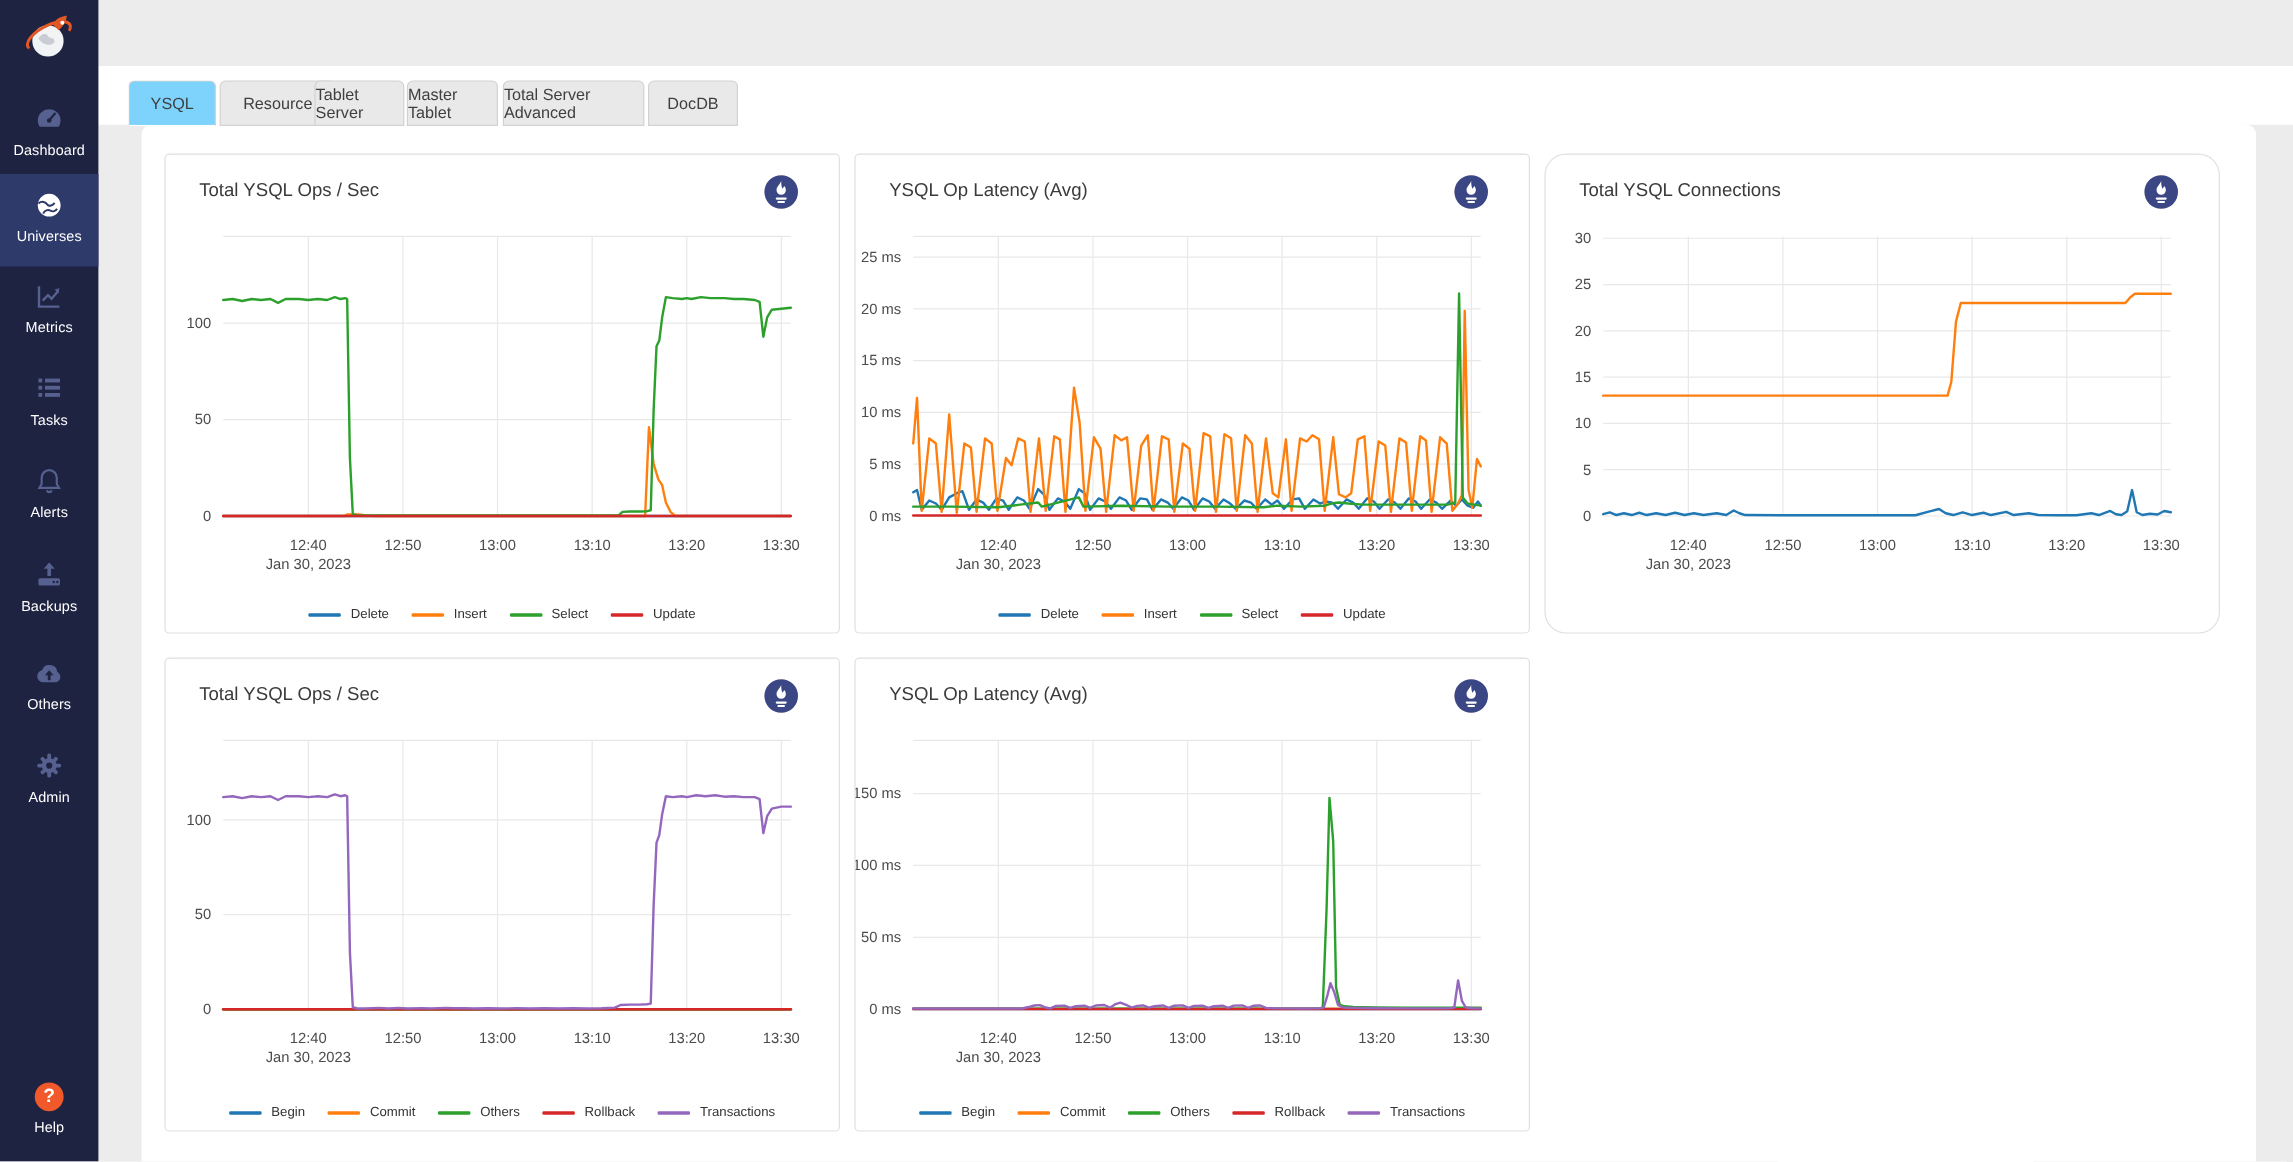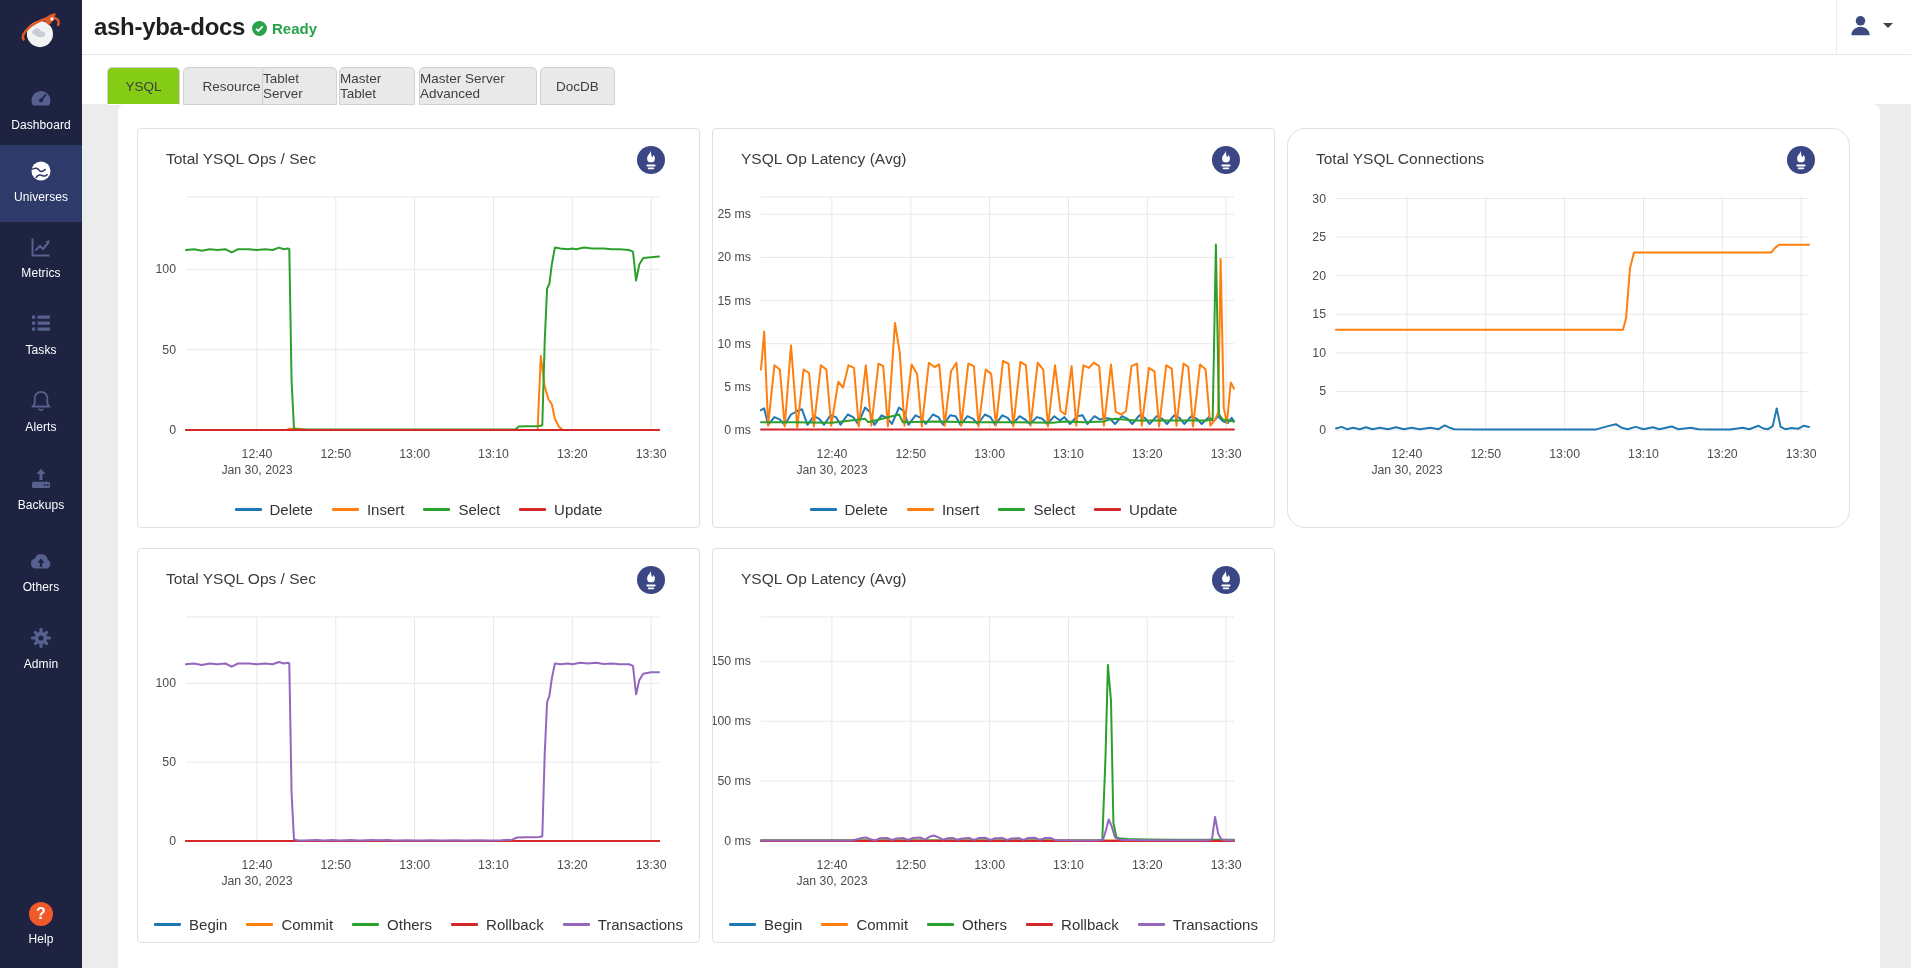--- a/index.html
+++ b/index.html
@@ -18,67 +18,45 @@
   #header { position:absolute; left:82px; top:0; width:1829px; height:55px; background:#ffffff; border-bottom:1px solid #e7e7e7; z-index:4; }
   #page-title { position:absolute; left:12px; top:13px; font-size:24px; font-weight:bold; color:#1f1f1f; letter-spacing:-0.3px; }
   #status-badge { position:absolute; left:170px; top:20px; display:flex; align-items:center; gap:5px; color:#2aa14c; font-size:15px; font-weight:bold; }
   #user-menu { position:absolute; right:18px; top:12px; display:flex; align-items:center; gap:9px; cursor:pointer; }
   #user-divider { position:absolute; right:74px; top:0px; width:1px; height:55px; background:#ededed; }
   .caret-down { width:0; height:0; border-left:5px solid transparent; border-right:5px solid transparent; border-top:5px solid #444; }
 
   
   #tabstrip { position:absolute; left:82px; top:55px; width:1829px; height:49px; background:#ffffff; z-index:3; }
   .tab { position:absolute; top:12px; height:38px; display:flex; align-items:center; justify-content:center; font-size:13.5px; color:#3f3f3f; background:#e9e9e9; border:1px solid #d2d2d2; border-radius:5px 5px 0 0; cursor:pointer; }
-  .tab.active { background:#84cc16; border-bottom:1px solid #ffffff; z-index:2; }
+  .tab.active { background:#7dd3fc; border-bottom:1px solid #ffffff; z-index:2; }
 
   
   #card { position:absolute; left:118px; top:104px; width:1762px; height:880px; background:#ffffff; border-radius:8px; z-index:2; }
 
   .panel { position:absolute; background:#fff; border:1px solid #e0e0e0; border-radius:4px; }
   .panel-title { position:absolute; left:28px; top:21px; font-size:15.5px; color:#3b3b3b; }
   .prom-icon { position:absolute; right:33px; top:16px; cursor:pointer; }
   .plot-svg { position:absolute; left:0; top:0; }
   .legend { position:absolute; left:0; right:0; bottom:9px; display:flex; justify-content:center; align-items:center; gap:19px; }
-  .lg-item { display:flex; align-items:center; gap:8px; font-size:15px; color:#333; cursor:pointer; }
+  .lg-item { display:flex; align-items:center; gap:8px; font-size:11px; color:#333; cursor:pointer; }
   .lg-line { display:inline-block; width:27px; height:3px; border-radius:1px; }
 </style>
 </head>
 <body>
 
 <div id="stage">
 
-  <div id="header">
-    <div id="page-title">ash-yba-docs</div>
-    <div id="status-badge">
-      <span style="display:flex">
-        <svg width="15" height="15" viewBox="0 0 16 16">
-            <circle cx="8" cy="8" r="8" fill="#2aa14c"></circle>
-            <path d="M4.4 8.3l2.3 2.3 4.8-4.8" stroke="#fff" stroke-width="1.8" fill="none"></path>
-          </svg>
-      </span>
-      <span>Ready</span>
-    </div>
-    <div id="user-divider"></div>
-    <div id="user-menu">
-      <span style="display:flex">
-        <svg width="27" height="27" viewBox="0 0 26 26" fill="#3c4a7e">
-            <circle cx="13" cy="8.5" r="4.6"></circle>
-            <path d="M4.2 22.5c0-4.8 3.9-8.2 8.8-8.2s8.8 3.4 8.8 8.2z"></path>
-          </svg>
-      </span>
-      <span class="caret-down"></span>
-    </div>
-  </div>
 
   <div id="tabstrip">
     <div class="tab active" style="left:25px;width:73px">YSQL</div>
     <div class="tab" style="left:101px;width:97px">Resource</div>
     <div class="tab" style="left:180px;width:75px">Tablet Server</div>
     <div class="tab" style="left:257px;width:76px">Master Tablet</div>
-    <div class="tab" style="left:337px;width:118px">Master Server Advanced</div>
+    <div class="tab" style="left:337px;width:118px">Total Server Advanced</div>
     <div class="tab" style="left:458px;width:75px">DocDB</div>
   </div>
 
   <div id="card">
       <div class="panel" style="left: 19px; top: 24px; width: 563px; height: 400px;">
         <div class="panel-title">Total YSQL Ops / Sec</div>
         <span class="prom-icon"><svg width="30" height="30" viewBox="0 0 30 30">
             <circle cx="15" cy="15" r="14" fill="#3b4784"></circle>
             <path d="M15 5.2c.3 2.2-3.9 4.8-3.9 8.2a3.9 3.9 0 0 0 7.8 0c0-1.5-.6-2.5-1.3-3.5-.5 1-1.3 1.5-1.2 2.7-1.2-1.4-1.5-4.7-1.4-7.4z" fill="#fff"></path>
             <rect x="10.4" y="19.6" width="9.2" height="1.8" rx="0.9" fill="#fff"></rect>

